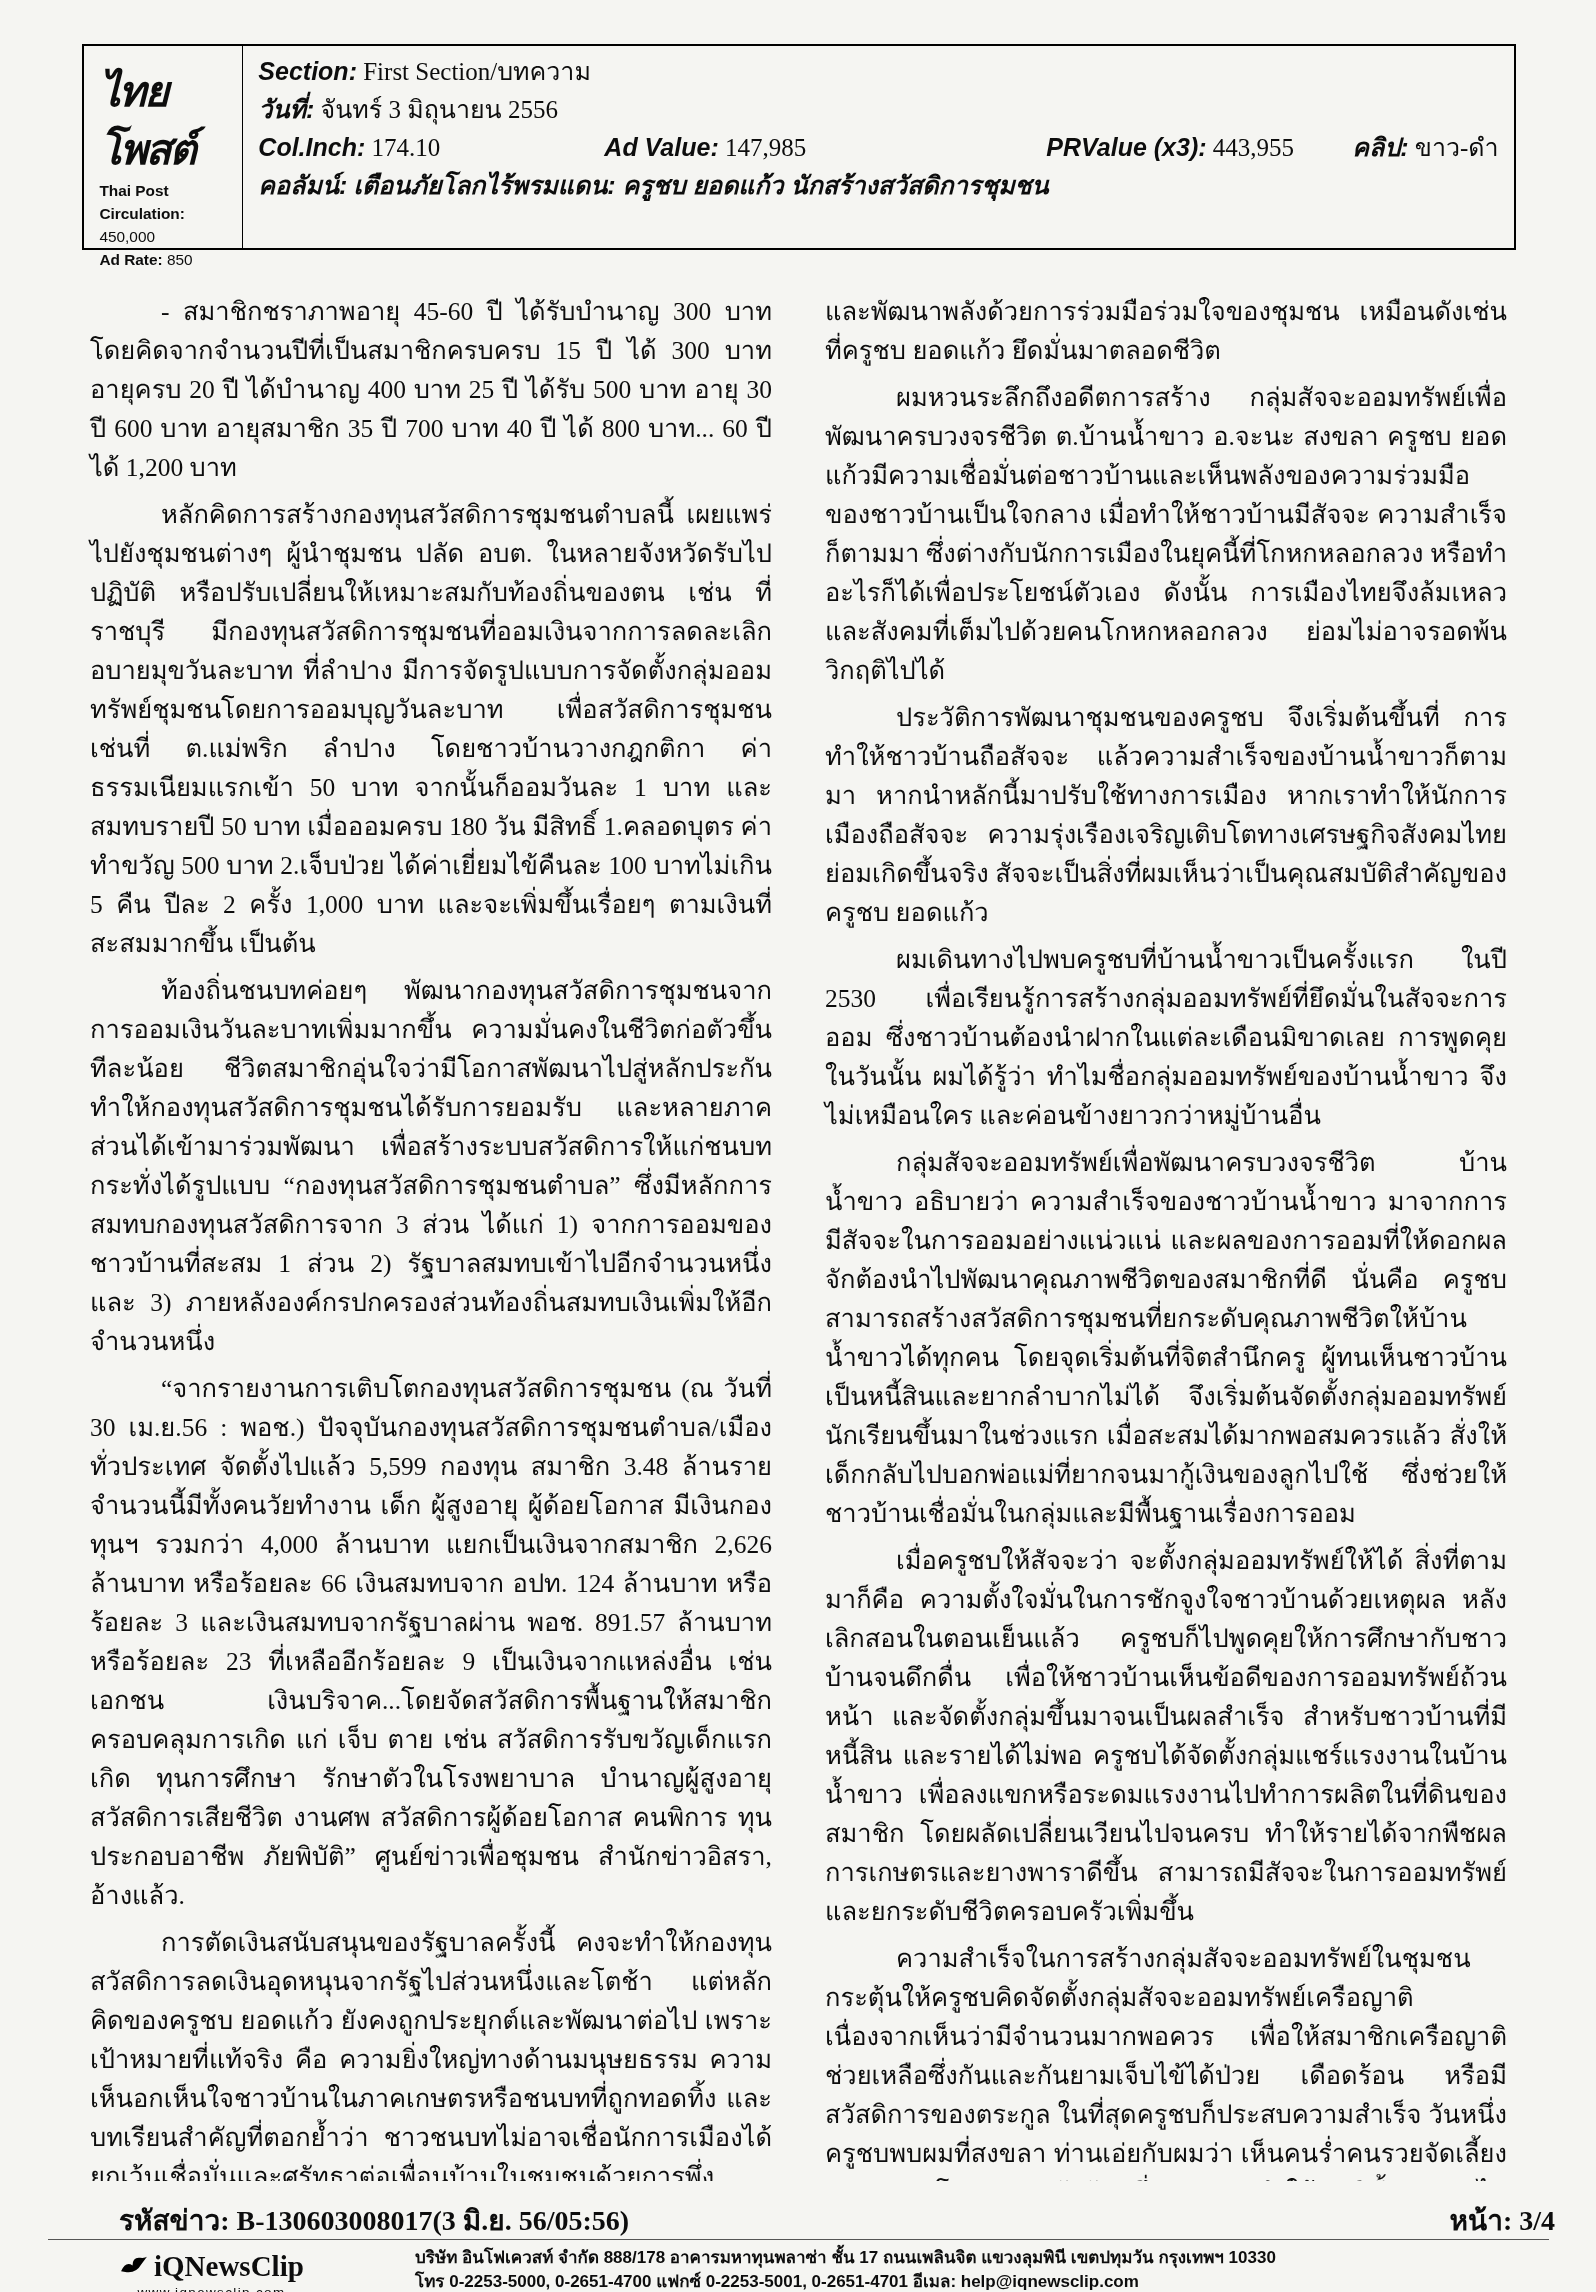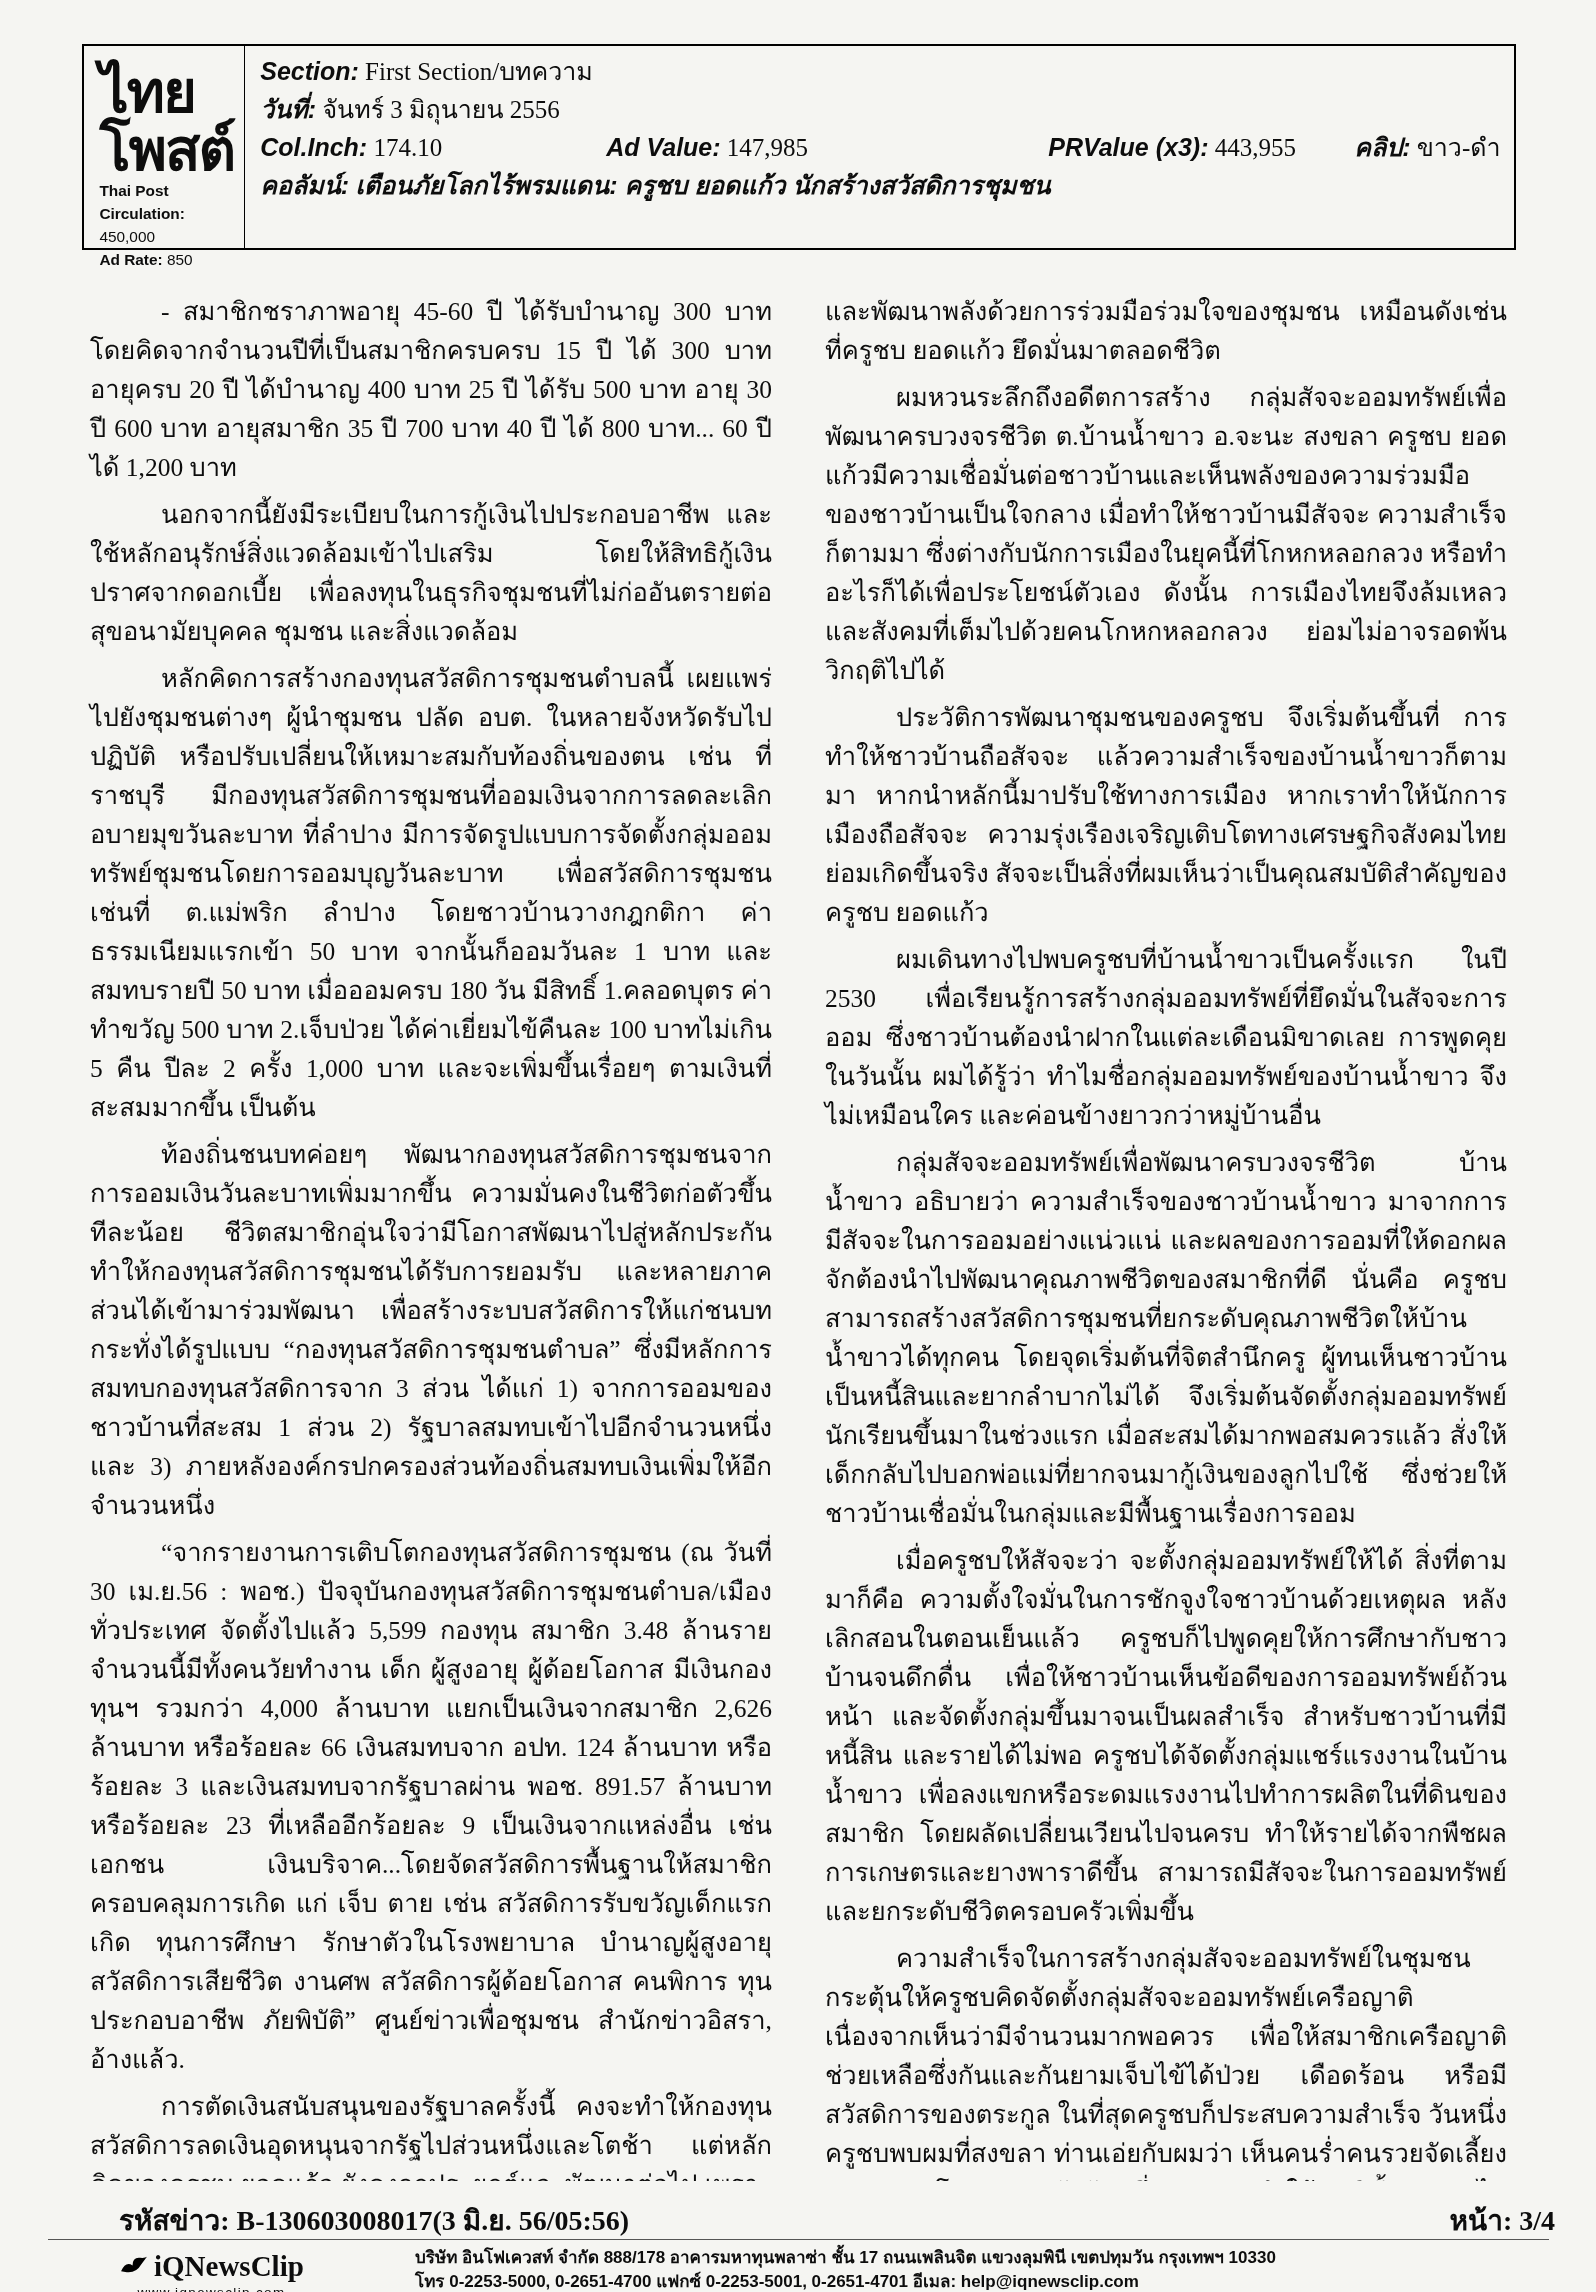--- a/index.html
+++ b/index.html
@@ -15,22 +15,23 @@
   
   .masthead{
     position:absolute;left:82px;top:44px;width:1434px;height:206px;
     border:2.9px solid #000;display:flex;box-sizing:border-box;background:transparent;
   }
   .mast-left{
     width:176px;border-right:1.9px solid #000;box-sizing:border-box;
     padding:17.3px 9.6px 5.8px 15.4px;
   }
   .logo-thai{
-    font-size:58px;font-weight:900;letter-spacing:-1.9px;line-height:58px;
+    font-size:42px;font-weight:900;letter-spacing:-1.9px;line-height:58px;
     font-family:"DejaVu Sans","Liberation Sans",sans-serif;
+    font-style:italic;
   }
   .mast-small{font-family:"Liberation Sans","DejaVu Sans",sans-serif;font-size:15.4px;line-height:23px;}
   .mast-small .lbl{font-weight:bold;}
   .mast-right{flex:1;padding:5.8px 15.4px 3.8px 15.4px;box-sizing:border-box;font-size:25px;}
   .mrow{height:38px;line-height:38px;white-space:nowrap;overflow:hidden;}
   .mrow .lbl{font-weight:bold;font-family:"Liberation Sans","DejaVu Sans",sans-serif;font-style:italic;}
   .mgrid3{display:grid;grid-template-columns:346px 442px 1fr;}
   .mgrid4{display:grid;grid-template-columns:346px 442px 306px 1fr;}
   
   .article{
@@ -93,21 +94,20 @@
       </div>
       <div class="mrow">
         <span class="lbl">คอลัมน์:</span> <span class="lbl">เตือนภัยโลกไร้พรมแดน: ครูชบ ยอดแก้ว นักสร้างสวัสดิการชุมชน</span>
       </div>
     </div>
   </div>
 
   <div class="article">
     <div class="a-col">
         <p class="indent"><span>- สมาชิกชราภาพอายุ 45-60 ปี ได้รับบำนาญ 300 บาท โดยคิดจากจำนวนปีที่เป็นสมาชิกครบครบ 15 ปี ได้ 300 บาท อายุครบ 20 ปี ได้บำนาญ 400 บาท 25 ปี ได้รับ 500 บาท อายุ 30 ปี 600 บาท อายุสมาชิก 35 ปี 700 บาท 40 ปี ได้ 800 บาท... 60 ปี ได้ 1,200 บาท</span></p>
-        <p class="indent"><span>นอกจากนี้ยังมีระเบียบในการกู้เงินไปประกอบอาชีพ และใช้หลักอนุรักษ์สิ่งแวดล้อมเข้าไปเสริม โดยให้สิทธิกู้เงินปราศจากดอกเบี้ย เพื่อลงทุนในธุรกิจชุมชนที่ไม่ก่ออันตรายต่อสุขอนามัยบุคคล ชุมชน และสิ่งแวดล้อม</span></p>
         <p class="indent"><span>หลักคิดการสร้างกองทุนสวัสดิการชุมชนตำบลนี้ เผยแพร่ไปยังชุมชนต่างๆ ผู้นำชุมชน ปลัด อบต. ในหลายจังหวัดรับไปปฏิบัติ หรือปรับเปลี่ยนให้เหมาะสมกับท้องถิ่นของตน เช่น ที่ราชบุรี มีกองทุนสวัสดิการชุมชน</span><span class="b">ที่ออมเงินจากการลดละเลิกอบายมุขวันละบาท</span><span> ที่ลำปาง มีการจัดรูปแบบการจัดตั้งกลุ่มออมทรัพย์ชุมชนโดยการออมบุญวันละบาท </span><span class="b">เพื่อสวัสดิการชุมชน</span><span> เช่นที่ ต.แม่พริก ลำปาง โดยชาวบ้านวางกฎกติกา </span><span class="b">ค่าธรรมเนียมแรกเข้า 50 บาท</span><span> จากนั้นก็ออมวันละ 1 บาท </span><span class="b">และสมทบรายปี 50 บาท</span><span> เมื่อออมครบ 180 วัน มีสิทธิ์ </span><span class="b">1.คลอดบุตร ค่าทำขวัญ 500 บาท</span><span> 2.เจ็บป่วย ได้ค่าเยี่ยมไข้คืนละ 100 บาทไม่เกิน 5 คืน ปีละ 2 ครั้ง 1,000 บาท และจะเพิ่มขึ้นเรื่อยๆ ตามเงินที่สะสมมากขึ้น เป็นต้น</span></p>
         <p class="indent"><span>ท้องถิ่นชนบทค่อยๆ </span><span class="b">พัฒนากองทุนสวัสดิการชุมชนจากการออมเงินวันละบาทเพิ่มมากขึ้น</span><span> ความมั่นคงในชีวิตก่อตัวขึ้นทีละน้อย ชีวิตสมาชิกอุ่นใจว่ามีโอกาสพัฒนาไปสู่หลักประกัน ทำให้กองทุนสวัสดิการชุมชนได้รับการยอมรับ และหลายภาคส่วนได้เข้ามาร่วมพัฒนา เพื่อสร้างระบบสวัสดิการให้แก่ชนบท กระทั่งได้รูปแบบ </span><span class="b">“กองทุนสวัสดิการชุมชนตำบล”</span><span> ซึ่งมีหลักการสมทบกองทุนสวัสดิการจาก 3 ส่วน ได้แก่ 1) จากการออมของชาวบ้านที่สะสม 1 ส่วน 2) รัฐบาลสมทบเข้าไปอีกจำนวนหนึ่ง และ 3) ภายหลังองค์กรปกครองส่วนท้องถิ่นสมทบเงินเพิ่มให้อีกจำนวนหนึ่ง</span></p>
         <p class="indent"><span>“จากรายงานการเติบโตกองทุนสวัสดิการชุมชน (ณ วันที่ 30 เม.ย.56 : พอช.) ปัจจุบันกองทุนสวัสดิการชุมชนตำบล/เมืองทั่วประเทศ จัดตั้งไปแล้ว 5,599 กองทุน สมาชิก 3.48 ล้านราย จำนวนนี้มีทั้งคนวัยทำงาน เด็ก ผู้สูงอายุ ผู้ด้อยโอกาส มีเงินกองทุนฯ รวมกว่า 4,000 ล้านบาท แยกเป็นเงินจากสมาชิก 2,626 ล้านบาท หรือร้อยละ 66 เงินสมทบจาก อปท. 124 ล้านบาท หรือร้อยละ 3 และเงินสมทบจากรัฐบาลผ่าน พอช. 891.57 ล้านบาท หรือร้อยละ 23 ที่เหลืออีกร้อยละ 9 เป็นเงินจากแหล่งอื่น เช่น เอกชน เงินบริจาค...โดยจัดสวัสดิการพื้นฐานให้สมาชิก ครอบคลุมการเกิด แก่ เจ็บ ตาย เช่น สวัสดิการรับขวัญเด็กแรกเกิด ทุนการศึกษา รักษาตัวในโรงพยาบาล บำนาญผู้สูงอายุ สวัสดิการเสียชีวิต งานศพ สวัสดิการผู้ด้อยโอกาส คนพิการ ทุนประกอบอาชีพ ภัยพิบัติ” ศูนย์ข่าวเพื่อชุมชน สำนักข่าวอิสรา, อ้างแล้ว.</span></p>
         <p class="indent"><span class="b">การตัดเงินสนับสนุนของรัฐบาลครั้งนี้ คงจะทำให้กองทุนสวัสดิการลดเงินอุดหนุนจากรัฐไปส่วนหนึ่งและโตช้า แต่หลักคิดของครูชบ ยอดแก้ว ยังคงถูกประยุกต์และพัฒนาต่อไป เพราะเป้าหมายที่แท้จริง คือ ความยิ่งใหญ่ทางด้านมนุษยธรรม ความเห็นอกเห็นใจชาวบ้านในภาคเกษตรหรือชนบทที่ถูกทอดทิ้ง และบทเรียนสำคัญที่ตอกย้ำว่า ชาวชนบทไม่อาจเชื่อนักการเมืองได้ ยกเว้นเชื่อมั่นและศรัทธาต่อเพื่อนบ้านในชุมชนด้วยการพึ่งตนเอง</span></p>
       </div>
     <div class="a-col">
         <p><span class="b">และพัฒนาพลังด้วยการร่วมมือร่วมใจของชุมชน เหมือนดังเช่นที่ครูชบ ยอดแก้ว ยึดมั่นมาตลอดชีวิต</span></p>
         <p class="indent"><span>ผมหวนระลึกถึงอดีตการสร้าง </span><span class="b">กลุ่มสัจจะออมทรัพย์เพื่อพัฒนาครบวงจรชีวิต</span><span> ต.บ้านน้ำขาว อ.จะนะ สงขลา ครูชบ ยอดแก้วมีความเชื่อมั่นต่อชาวบ้านและเห็นพลังของความร่วมมือของชาวบ้านเป็นใจกลาง </span><span class="b">เมื่อทำให้ชาวบ้านมีสัจจะ</span><span> ความสำเร็จก็ตามมา ซึ่งต่างกับนักการเมืองในยุคนี้ที่โกหกหลอกลวง หรือทำอะไรก็ได้เพื่อประโยชน์ตัวเอง </span><span class="b">ดังนั้น</span><span> การเมืองไทยจึงล้มเหลว และสังคมที่เต็มไปด้วยคนโกหกหลอกลวง </span><span class="b">ย่อมไม่อาจรอดพ้นวิกฤติไปได้</span></p>
         <p class="indent"><span>ประวัติการพัฒนาชุมชนของครูชบ จึงเริ่มต้นขึ้นที่ การทำให้ชาวบ้านถือสัจจะ </span><span class="b">แล้วความสำเร็จของบ้านน้ำขาวก็ตามมา</span><span> หากนำหลักนี้มาปรับใช้ทางการเมือง หากเราทำให้นักการเมืองถือสัจจะ ความรุ่งเรืองเจริญเติบโตทางเศรษฐกิจสังคมไทยย่อมเกิดขึ้นจริง สัจจะเป็นสิ่งที่ผมเห็นว่าเป็นคุณสมบัติสำคัญของครูชบ ยอดแก้ว</span></p>
         <p class="indent"><span>ผมเดินทางไปพบครูชบที่บ้านน้ำขาวเป็นครั้งแรก ในปี 2530 เพื่อเรียนรู้การสร้างกลุ่มออมทรัพย์ที่ยึดมั่นในสัจจะการออม ซึ่งชาวบ้านต้องนำฝากในแต่ละเดือนมิขาดเลย การพูดคุยในวันนั้น ผมได้รู้ว่า ทำไมชื่อกลุ่มออมทรัพย์ของบ้านน้ำขาว จึงไม่เหมือนใคร และค่อนข้างยาวกว่าหมู่บ้านอื่น</span></p>

